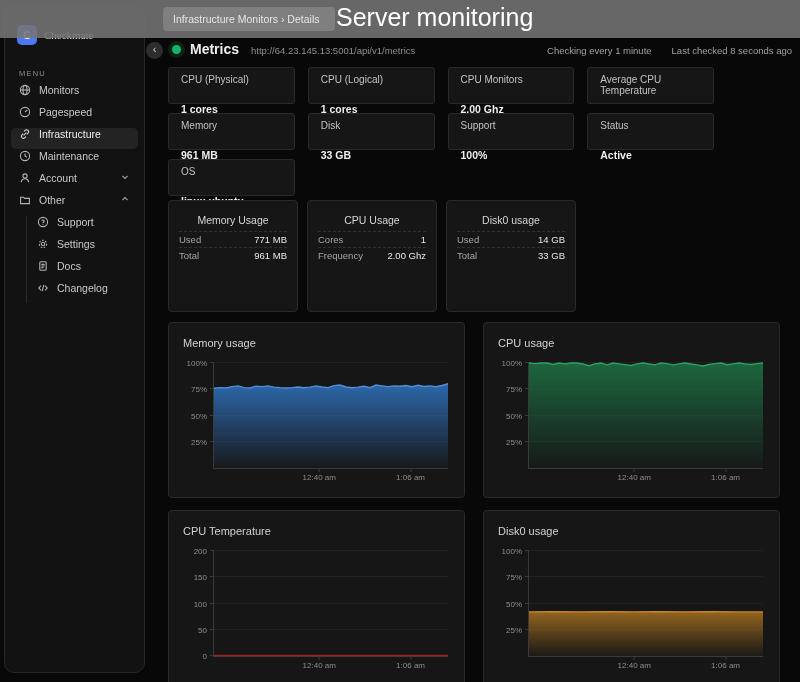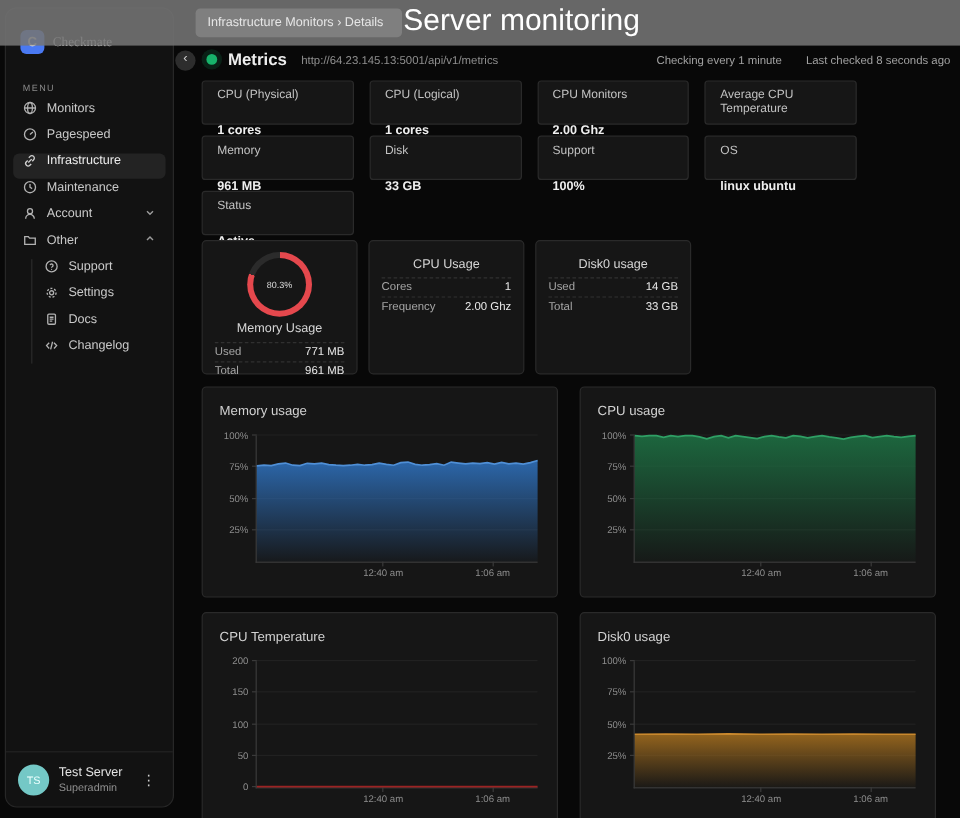--- a/index.html
+++ b/index.html
@@ -171,28 +171,20 @@
       <span>Docs</span>
     </div>
     <div class="menu-item">
       <svg class="icon12" viewBox="0 0 12 12" fill="none" stroke="#b2b2b2" stroke-width="1.1">
           <path d="M4 3.6L1.8 6 4 8.4M8 3.6L10.2 6 8 8.4M6.8 2.8L5.2 9.2"></path>
         </svg>
       <span>Changelog</span>
     </div>
   </div>
 
-  <div class="side-user">
-    <div class="avatar">TS</div>
-    <div>
-      <div class="user-name">Test Server</div>
-      <div class="user-role">Superadmin</div>
-    </div>
-    <div class="kebab">⋮</div>
-  </div>
 </nav>
 
 <div class="back-btn">‹</div>
 <div class="status-dot"></div>
 <div class="metrics-title">Metrics</div>
 <div class="metrics-url">http://64.23.145.13:5001/api/v1/metrics</div>
 <div class="header-right">
   <span>Checking every 1 minute</span>
   <span>Last checked 8 seconds ago</span>
 </div>
@@ -220,34 +212,31 @@
     </div>
     <div class="card stat-card">
       <div class="stat-label">Disk</div>
       <div class="stat-value">33 GB</div>
     </div>
     <div class="card stat-card">
       <div class="stat-label">Support</div>
       <div class="stat-value">100%</div>
     </div>
     <div class="card stat-card">
+      <div class="stat-label">Status</div>
+      <div class="stat-value">Active</div>
+    </div>
+    <div class="card stat-card">
       <div class="stat-label">OS</div>
       <div class="stat-value">linux ubuntu</div>
     </div>
-    <div class="card stat-card">
-      <div class="stat-label">Status</div>
-      <div class="stat-value">Active</div>
-    </div>
   </div>
 
 <div class="gauges" id="gauges">
     <div class="card gauge-card">
-      <div class="ring" style="--p: 80.3; --c: #e5484d;">
-        <span>80.3%</span>
-      </div>
       <div class="gauge-label">Memory Usage</div>
       <div class="gauge-rows">
         <div class="gauge-row">
           <span class="k">Used</span>
           <span class="v">771 MB</span>
         </div>
         <div class="gauge-row">
           <span class="k">Total</span>
           <span class="v">961 MB</span>
         </div>

